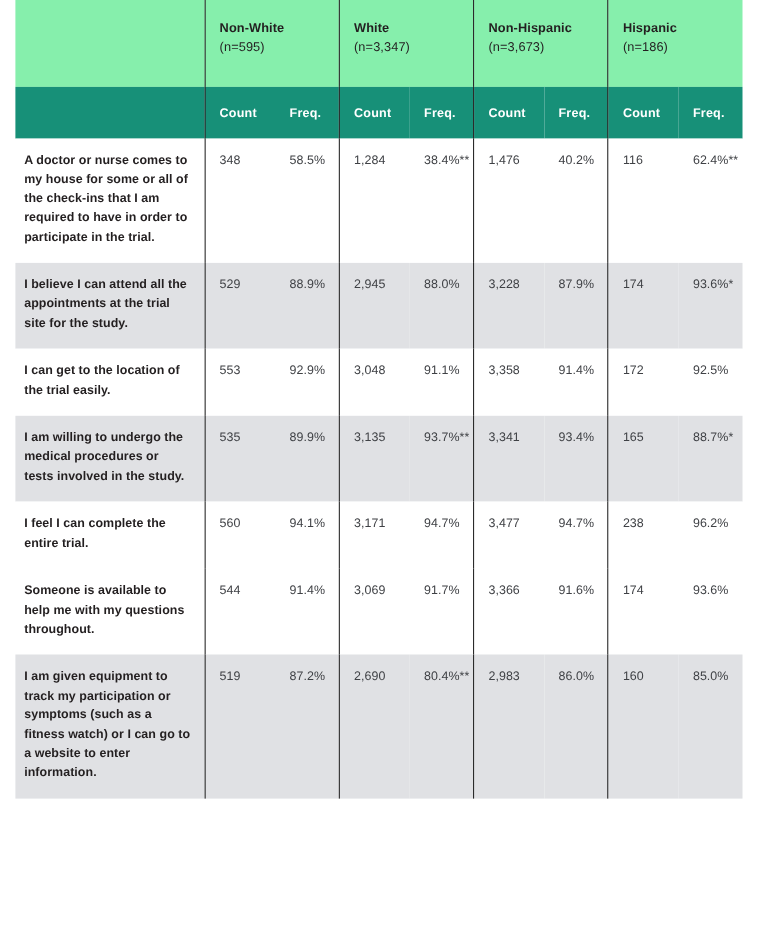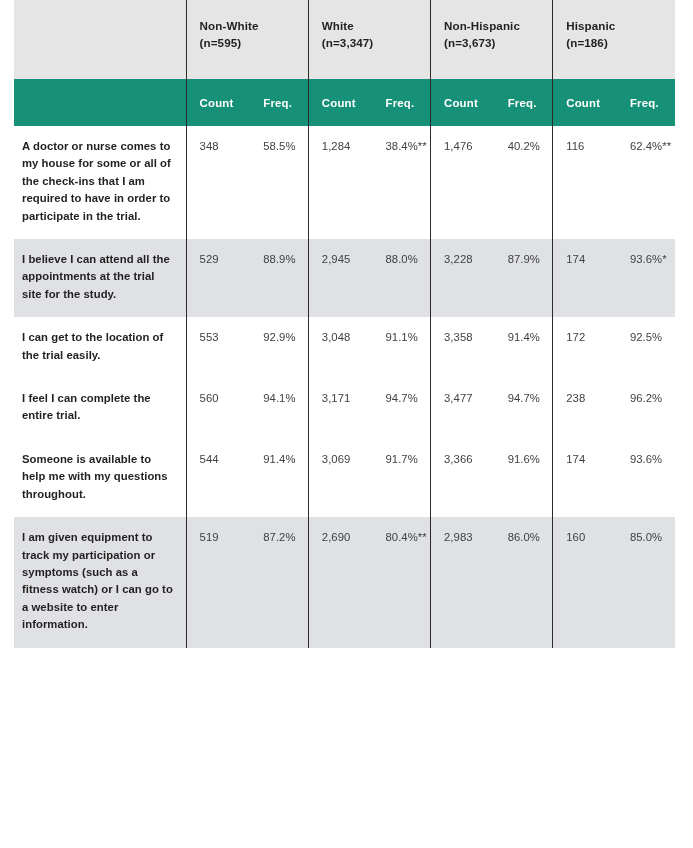--- a/index.html
+++ b/index.html
@@ -29,40 +29,40 @@
     width: 661px;
   }
 
   
   col.c-label { width: 169px; }
   col.c-count { width: 63px; }
   col.c-freq  { width: 57px; }
 
   
   tr.group-head th {
-    background: #e5e5e5;
+    background: #86efac;
     padding: 0;
     vertical-align: top;
     height: 79px;
     margin-top: 28px;
   }
   tr.group-head th.label-blank {
     border: none;
   }
   tr.group-head th.grp {
     border-left: 1.6px solid #2b2b2b;
     text-align: left;
     padding: 17px 0 0 13px;
     font-size: 11.6px;
     font-weight: bold;
     color: #231f20;
     line-height: 17px;
     letter-spacing: 0.1px;
   }
-  .grp-n { font-weight: bold; display: block; }
+  .grp-n { font-weight: normal; display: block; }
 
   
   tr.sub-head th {
     background: #179078;
     color: #ffffff;
     font-size: 11.4px;
     font-weight: bold;
     text-align: left;
     height: 47px;
     padding: 0 0 0 13px;
@@ -194,20 +194,31 @@
         <td class="divider">553</td>
         <td>92.9%</td>
         <td class="divider">3,048</td>
         <td>91.1%</td>
         <td class="divider">3,358</td>
         <td>91.4%</td>
         <td class="divider">172</td>
         <td>92.5%</td>
       </tr>
 
+      <tr class="shaded">
+        <td class="lbl">I am willing to undergo the medical procedures or tests involved in the study.</td>
+        <td class="divider">535</td>
+        <td>89.9%</td>
+        <td class="divider">3,135</td>
+        <td>93.7%**</td>
+        <td class="divider">3,341</td>
+        <td>93.4%</td>
+        <td class="divider">165</td>
+        <td>88.7%*</td>
+      </tr>
 
       <tr class="plain">
         <td class="lbl">I feel I can complete the entire trial.</td>
         <td class="divider">560</td>
         <td>94.1%</td>
         <td class="divider">3,171</td>
         <td>94.7%</td>
         <td class="divider">3,477</td>
         <td>94.7%</td>
         <td class="divider">238</td>

